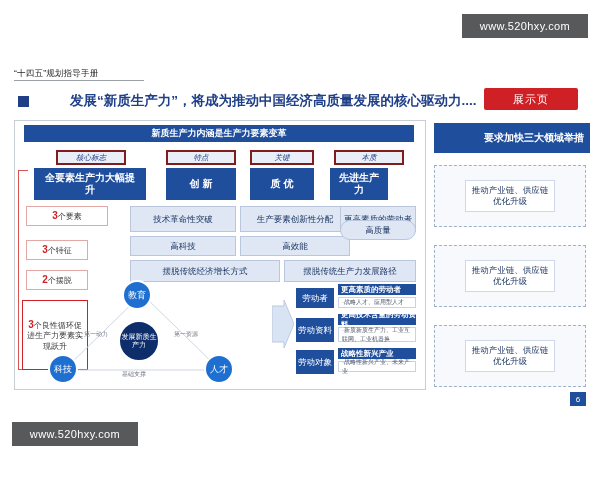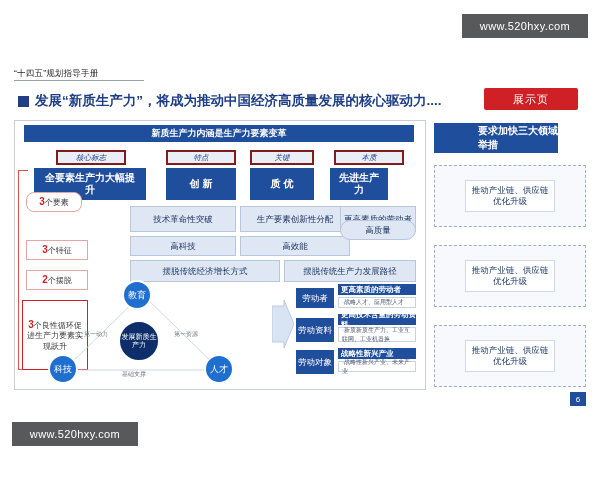--- a/index.html
+++ b/index.html
@@ -19,21 +19,21 @@
   #wm-top { right:12px; top:14px; width:126px; height:24px; }
   #wm-bottom { left:12px; bottom:34px; width:126px; height:24px; }
   
   .hdr-label {
     position:absolute; left:14px; top:68px; font-size:8.5px; color:#231f20;
     letter-spacing:.2px;
   }
   .hdr-rule {
     position:absolute; left:14px; top:80px; width:130px; height:1px; background:#9aa0a6;
   }
-  .title-row { position:absolute; left:18px; top:88px; width:450px; height:26px; display:flex; align-items:center; }
+  .title-row { position:absolute; left:18px; top:88px; width:450px; height:26px; display:flex; align-items:center;gap:35px; }
   .title-sq { width:11px; height:11px; background:#1f3f86; margin-right:6px; flex:0 0 auto; }
   .title-txt { font-size:13.5px; font-weight:bold; color:#1f3f86; white-space:nowrap; }
   .badge-show {
     position:absolute; right:22px; top:88px; width:94px; height:22px;
     background:#cf2026; color:#fff; font-size:11px; border-radius:2px;
     display:flex; align-items:center; justify-content:center; letter-spacing:1px;
   }
   
   .panel {
     position:absolute; left:14px; top:120px; width:412px; height:270px;
@@ -67,21 +67,21 @@
     border-left:1px solid #d9534f; border-top:1px solid #d9534f; border-bottom:1px solid #d9534f;
   }
   .redbox {
     position:absolute; background:#ffffff; border:1px solid #e3a7a4;
     display:flex; align-items:center; justify-content:center; text-align:center;
     font-size:8px; color:#3b3b3b; line-height:1.3; padding:1px 2px;
   }
   .redbox b { color:#cf2026; font-size:10px; }
   
   .right-bar {
-    position:absolute; left:434px; top:123px; width:124px; height:30px;
+    position:absolute; left:434px; top:123px; width:156px; height:30px;
     background:#1f4e9c; color:#fff; font-size:10px; font-weight:bold;
     display:flex; align-items:center; justify-content:center;padding-left:44px;
   }
   .right-card {
     position:absolute; left:434px; width:152px; height:62px;
     border:1px dashed #9fb0cd; background:#f7f9fc;
     display:flex; align-items:center; justify-content:center;
   }
   .right-card span {
     display:block; width:90px; text-align:center; font-size:8.5px; color:#17315f;
@@ -156,21 +156,21 @@
 <div class="midbox" style="left:340px; top:206px; width:76px; height:26px;">更高素质的劳动者</div>
 
 <div class="midbox" style="left:130px; top:236px; width:106px; height:20px;">高科技</div>
 <div class="midbox" style="left:240px; top:236px; width:110px; height:20px;">高效能</div>
 <div class="midbox" style="left:340px; top:220px; width:76px; height:20px;border-radius:10px;">高质量</div>
 
 <div class="midbox" style="left:130px; top:260px; width:150px; height:22px;">摆脱传统经济增长方式</div>
 <div class="midbox" style="left:284px; top:260px; width:132px; height:22px;">摆脱传统生产力发展路径</div>
 
 <div class="rail"></div>
-<div class="redbox" style="left:26px; top:192px; width:56px; height:20px;border-radius:8px;">
+<div class="redbox" style="left:26px; top:206px; width:82px; height:20px;">
   <span><b>3</b><span>个要素</span></span>
 </div>
 <div class="redbox" style="left:26px; top:240px; width:62px; height:20px;">
   <span><b>3</b><span>个特征</span></span>
 </div>
 <div class="redbox" style="left:26px; top:270px; width:62px; height:20px;">
   <span><b>2</b><span>个摆脱</span></span>
 </div>
 <div class="redbox" style="left:22px; top:300px; width:66px; height:70px; border-color:#cf2026;">
   <span><b>3</b><span>个良性循环促进生产力要素实现跃升</span></span>

